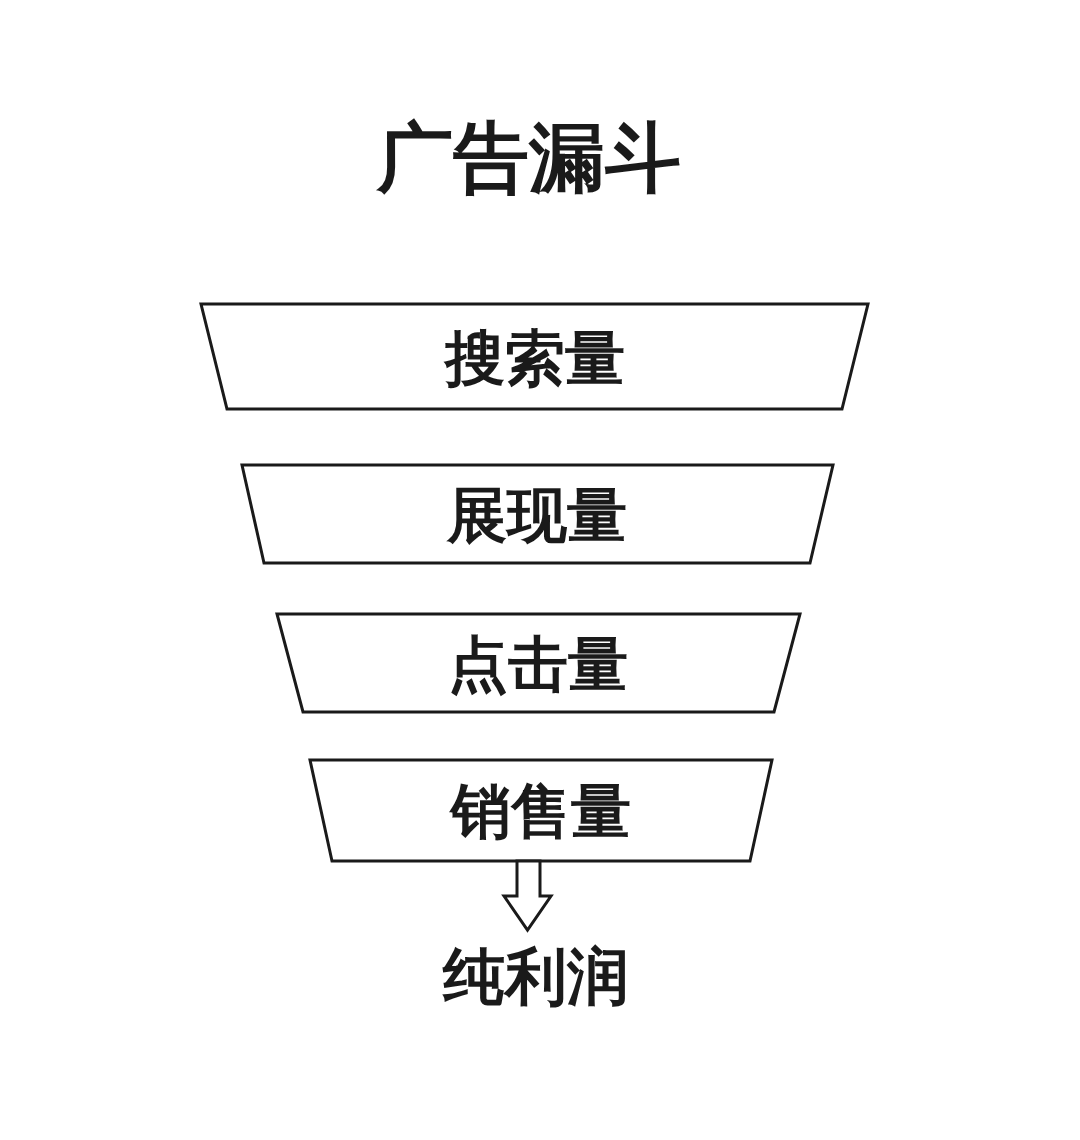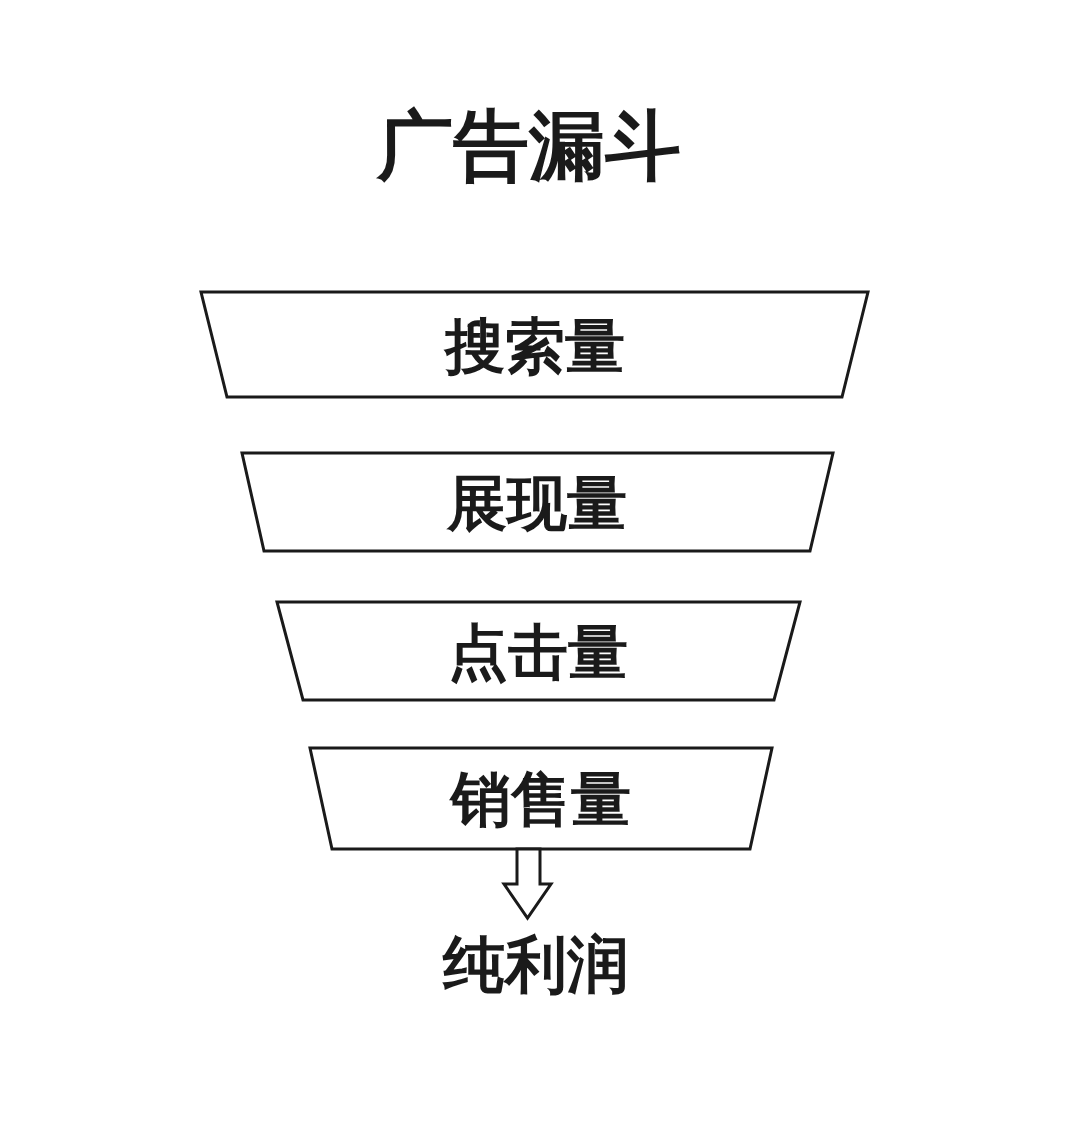--- a/index.html
+++ b/index.html
@@ -8,20 +8,21 @@
     width: 1080px;
     height: 1140px;
     background: #ffffff;
     overflow: hidden;
   }
   .stage {
     position: relative;
     width: 1080px;
     height: 922px;
     background: #ffffff;
+    margin-top: 12px;
   }
   svg {
     display: block;
     width: 1080px;
     height: 1140px;
   }
   .shape {
     fill: #ffffff;
     stroke: #1a1a1a;
     stroke-width: 3;

